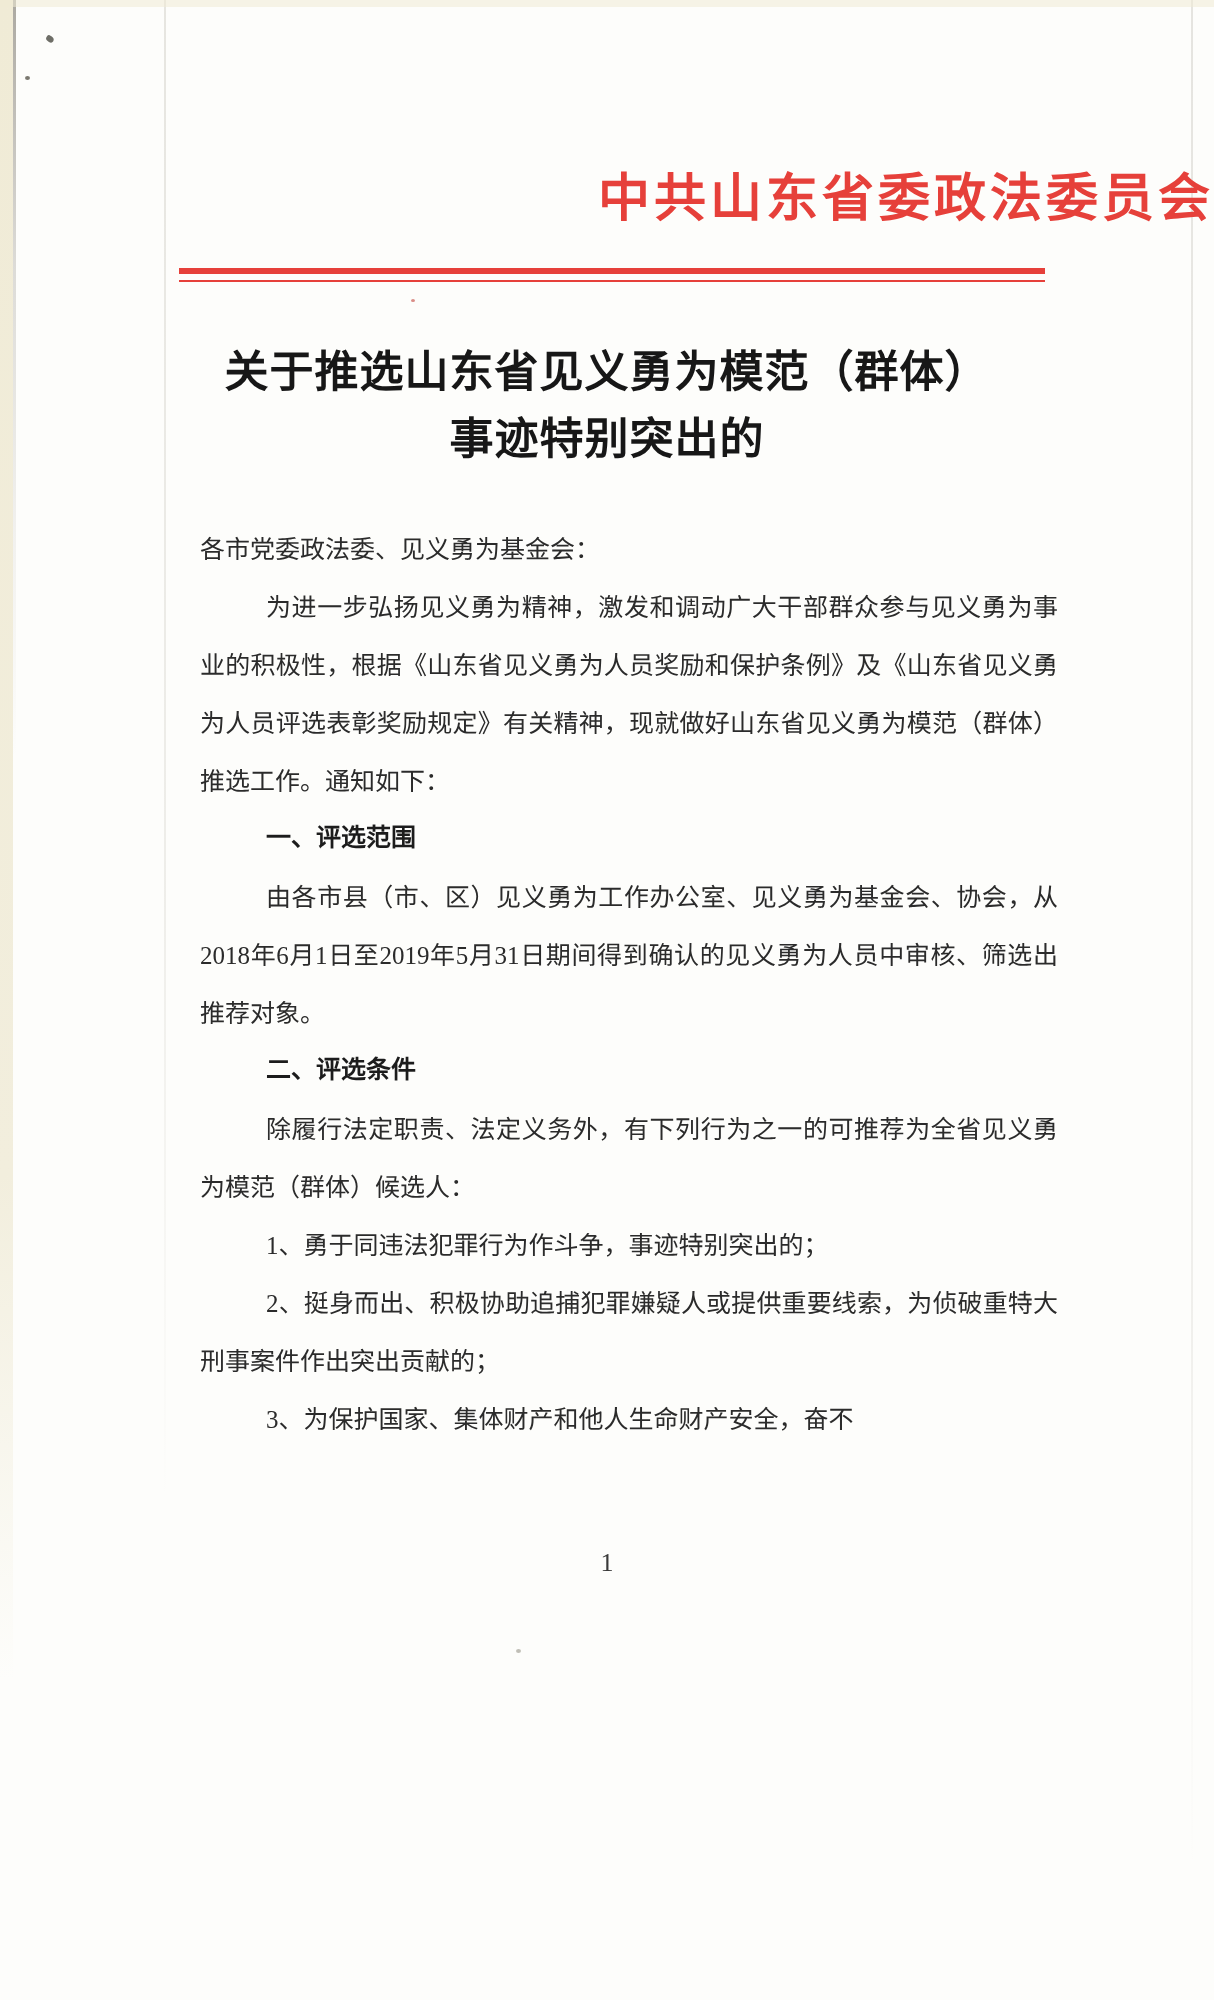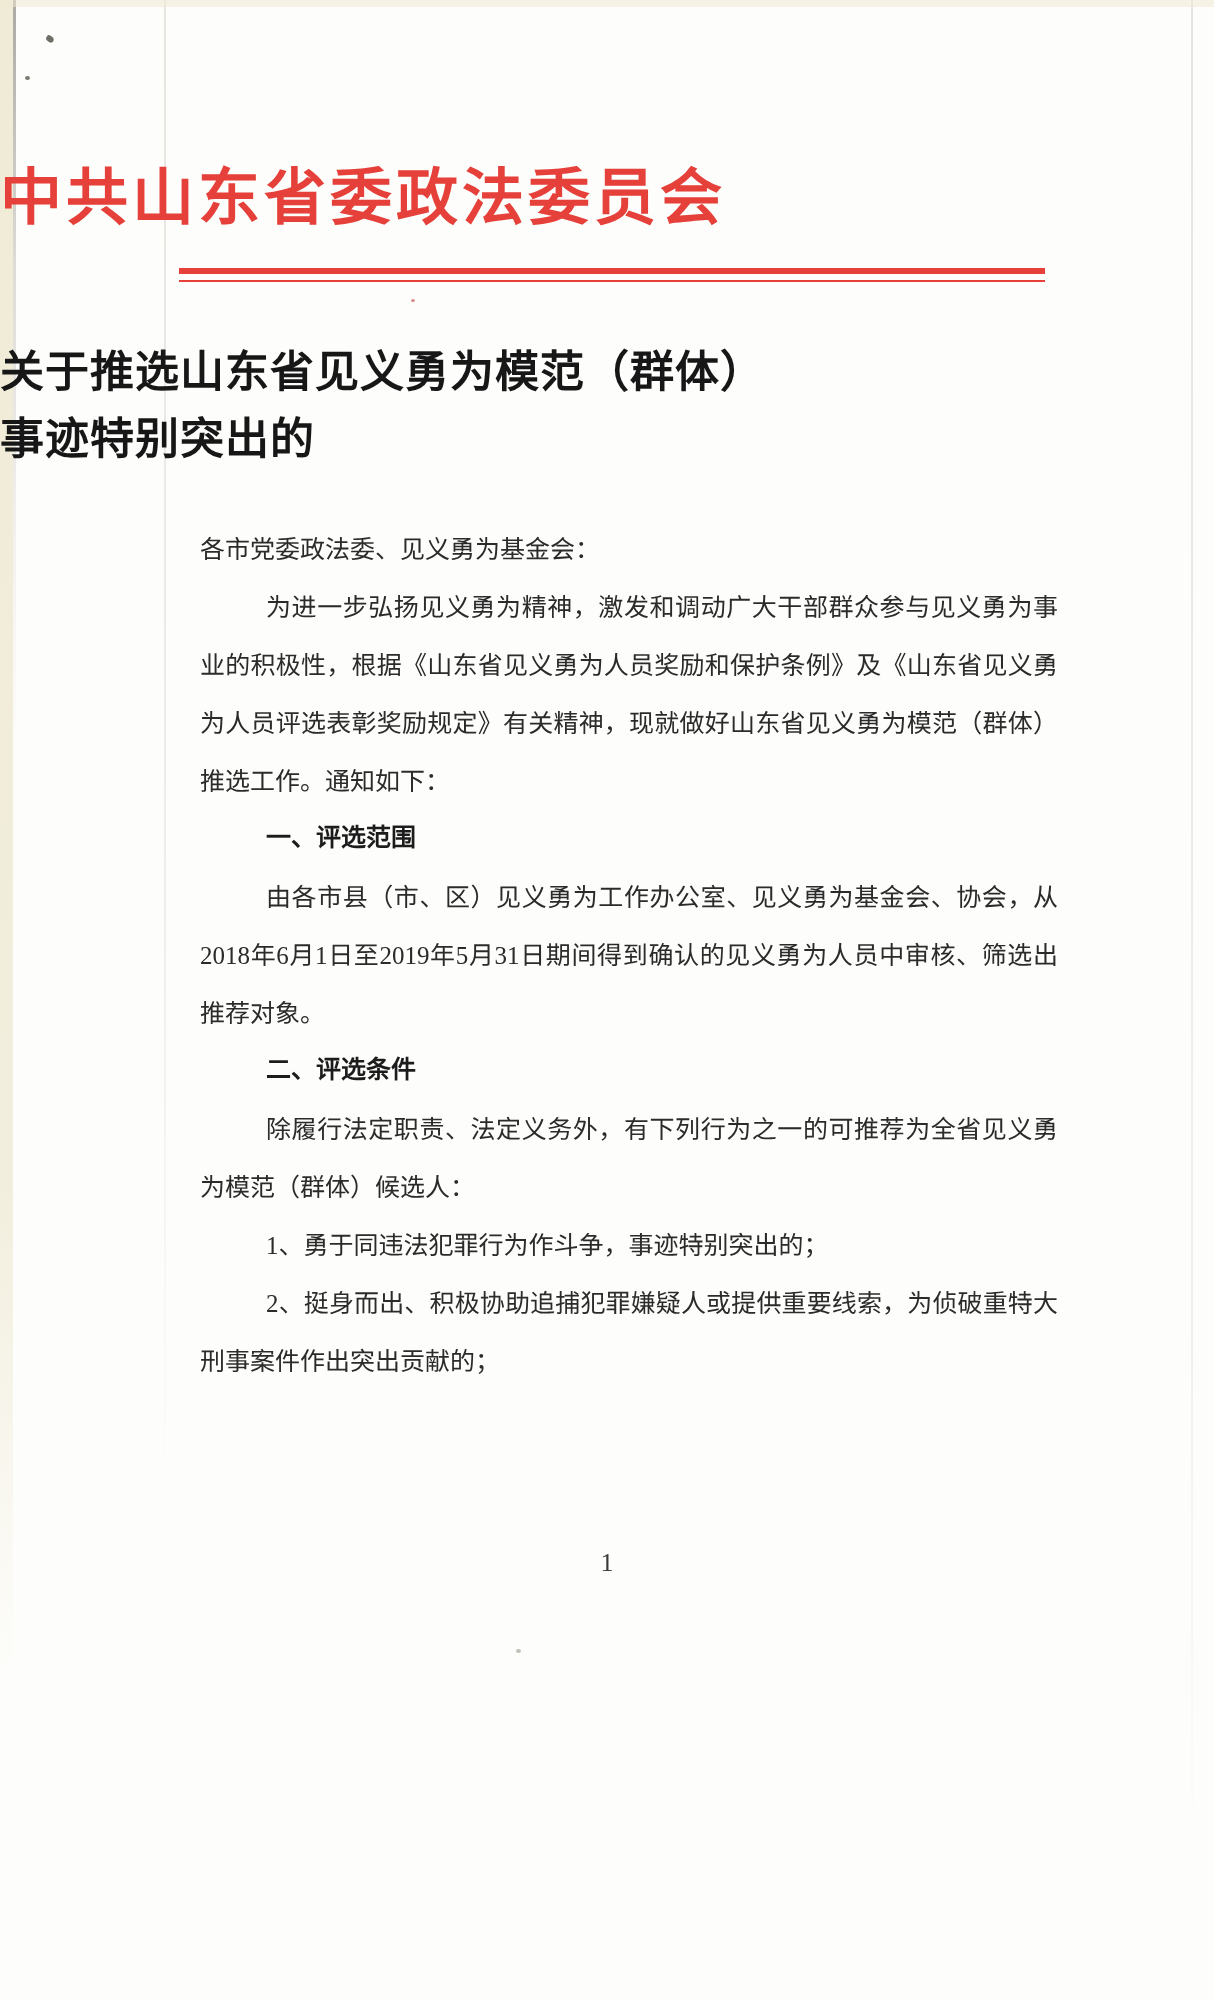--- a/index.html
+++ b/index.html
@@ -47,36 +47,37 @@
   }
   .speck { position: absolute; border-radius: 50%; }
   .speck-a { left: 46px; top: 36px; width: 8px; height: 6px; background: #6e6e67; transform: rotate(35deg); border-radius: 40% 60% 50% 50%; }
   .speck-b { left: 25px; top: 76px; width: 5px; height: 4px; background: #7a786f; }
   .speck-c { left: 516px; top: 1649px; width: 5px; height: 4px; background: #c0beb6; }
   .speck-d { left: 411px; top: 299px; width: 4px; height: 3px; background: #da8d87; }
 
   
   .letterhead-text {
     position: absolute; top: 156px; left: 0; width: 100%;
-    text-align: left;
-    font-size: 62px; line-height: 84px;
+    text-align: right;
+    font-size: 52px; line-height: 84px;
     font-weight: bold;
     letter-spacing: 4px;
     color: #e6403a;
     font-family: Liberation Sans, sans-serif;
     white-space: nowrap;
   }
   .rule { position: absolute; left: 179px; width: 866px; background: #e6403a; }
   .rule-thick { top: 268px; height: 6px; }
   .rule-thin  { top: 280px; height: 2px; }
 
   
   .doc-title {
     position: absolute; top: 338px; left: 0; width: 100%;
     margin: 0;
+    text-align: center;
     font-family: "Liberation Sans", sans-serif;
     font-weight: bold;
     color: #171717;
     font-size: 44px; line-height: 67px;
     letter-spacing: 1px;
   }
   .doc-title span { display: block; }
 
   
   .doc-body {
@@ -133,19 +134,20 @@
 
   <main class="doc-body">
     <p class="salutation">各市党委政法委、见义勇为基金会：</p>
     <p class="para">为进一步弘扬见义勇为精神，激发和调动广大干部群众参与见义勇为事业的积极性，根据《山东省见义勇为人员奖励和保护条例》及《山东省见义勇为人员评选表彰奖励规定》有关精神，现就做好山东省见义勇为模范（群体）推选工作。通知如下：</p>
     <p class="heading">一、评选范围</p>
     <p class="para">由各市县（市、区）见义勇为工作办公室、见义勇为基金会、协会，从2018年6月1日至2019年5月31日期间得到确认的见义勇为人员中审核、筛选出推荐对象。</p>
     <p class="heading">二、评选条件</p>
     <p class="para">除履行法定职责、法定义务外，有下列行为之一的可推荐为全省见义勇为模范（群体）候选人：</p>
     <p class="para">1、勇于同违法犯罪行为作斗争，事迹特别突出的；</p>
     <p class="para">2、挺身而出、积极协助追捕犯罪嫌疑人或提供重要线索，为侦破重特大刑事案件作出突出贡献的；</p>
+    <p class="para">3、为保护国家、集体财产和他人生命财产安全，奋不</p>
   </main>
 
   <footer class="page-number">
     <span>1</span>
   </footer>
 
 </div>
 
 </body></html>

